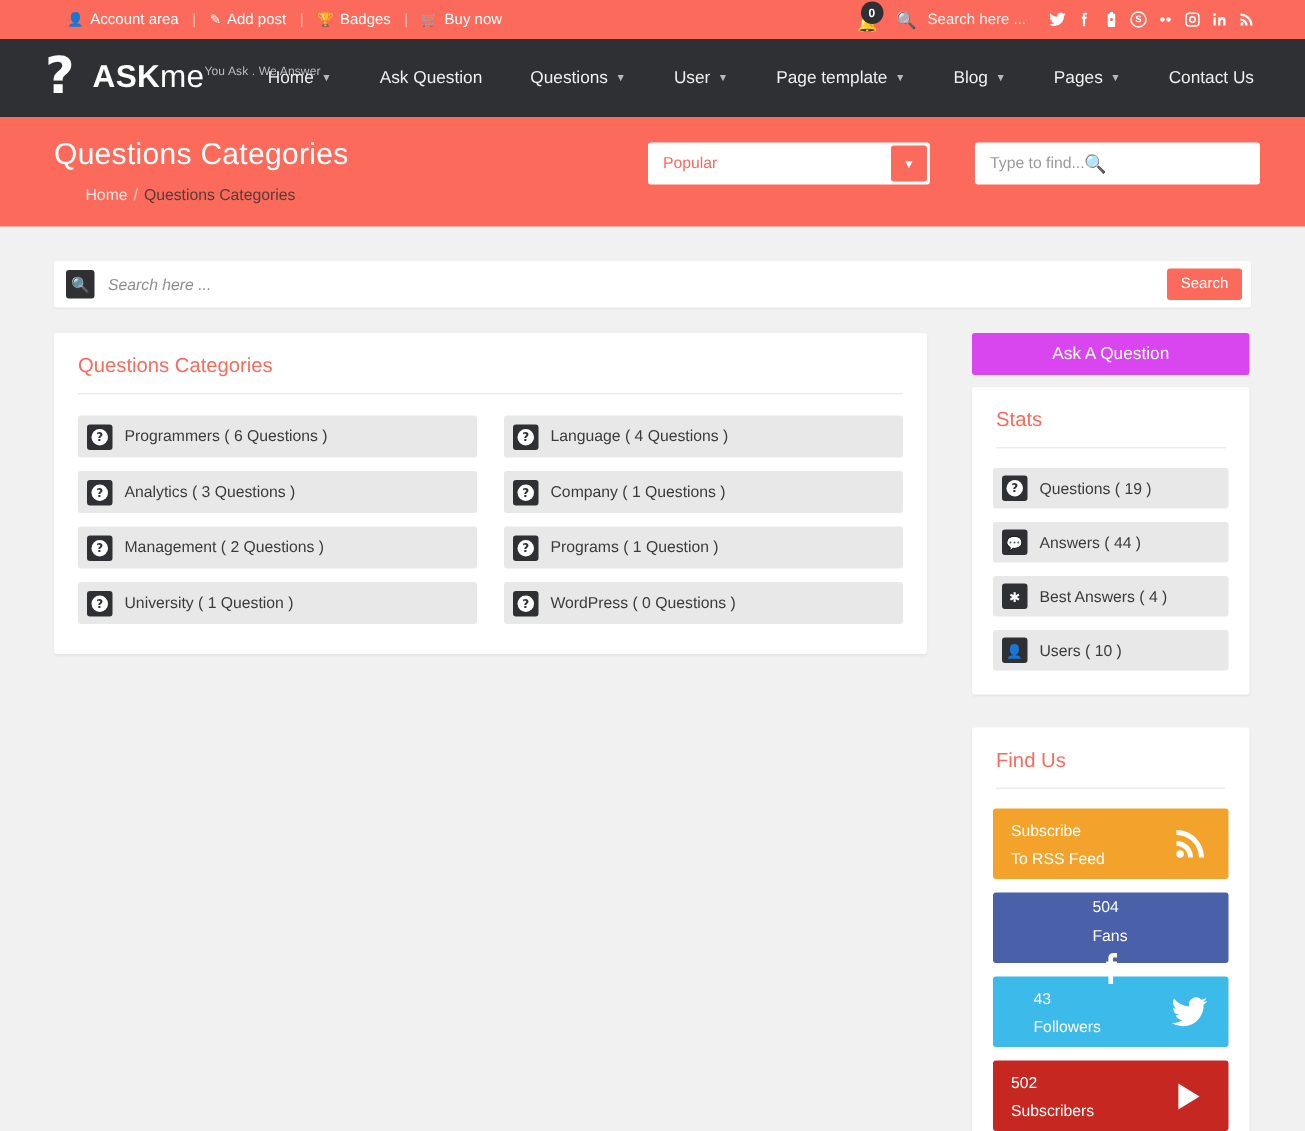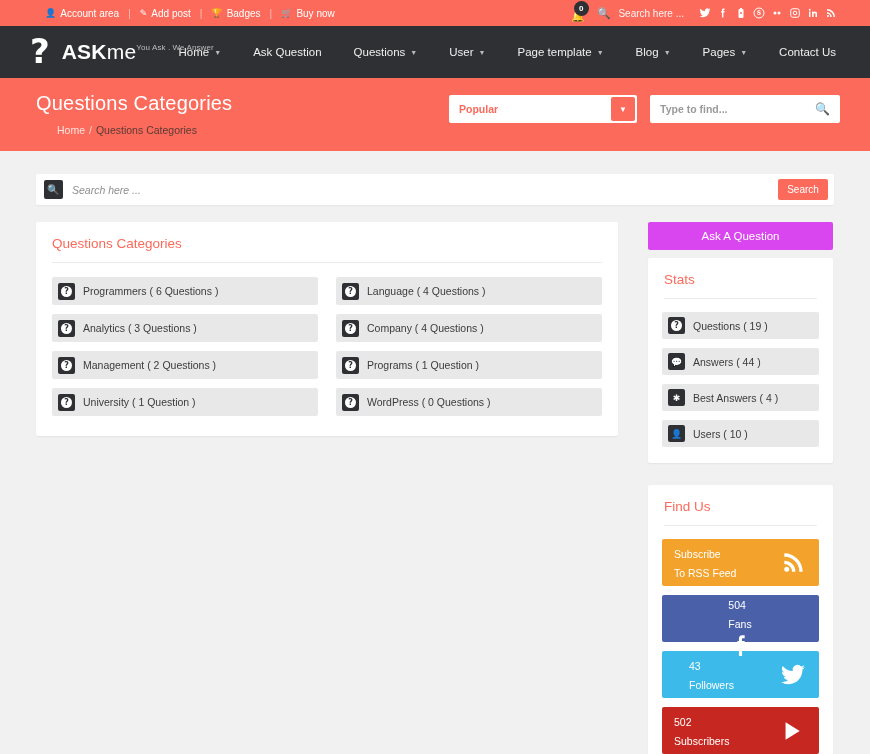--- a/index.html
+++ b/index.html
@@ -67,34 +67,34 @@
   .caret { font-size: 7px; color: #b9b9b9; line-height: 1; }
 
   
   .pagehead { height: 73px; background: #fb6a5b; position: relative; }
   .ph-title { font-size: 20px; color: #fff; margin-left: 36px; padding-top: 14px; letter-spacing: .2px; }
   .ph-crumb { margin-left: 57px; margin-top: 9px; font-size: 10.5px; }
   .ph-crumb a { color: #ffe4df; }
   .ph-crumb .sl { color: #ffd3cc; margin: 0 4px; }
   .ph-crumb .cur { color: #5a3a36; }
 
-  .ph-tools { position: absolute; right: 30px; top: 17px; display: flex; gap: 13px; font-weight: bold; }
+  .ph-tools { position: absolute; right: 30px; top: 17px; display: flex; gap: 30px; }
   .sel-box {
     width: 188px; height: 28px; background: #fff; border-radius: 2px;
     display: flex; align-items: center; position: relative;
   }
   .sel-val { font-size: 10.5px; color: #fb6a5b; padding-left: 10px; }
   .sel-arrow {
     position: absolute; right: 2px; top: 2px; width: 24px; height: 24px;
     background: #fb6a5b; color: #fff; display: flex; align-items: center; justify-content: center;
     font-size: 8px; border-radius: 2px;
   }
   .find-box {
     width: 190px; height: 28px; background: #fff; border-radius: 2px;
-    display: flex; align-items: center; justify-content: space-between; padding: 0 10px;
+    display: flex; align-items: center; justify-content: flex-start; padding: 0 10px;
   }
   .find-ph { font-size: 10.5px; color: #9a9a9a; }
   .find-ico { font-size: 12px; color: #2b2b2b; }
 
   
   .searchstrip {
     position: absolute; left: 36px; top: 174px; width: 798px; height: 31px;
     background: #fff; border-radius: 2px; display: flex; align-items: center;
     box-shadow: 0 1px 2px rgba(0,0,0,.05);
   }
@@ -369,21 +369,21 @@
           <div class="cat-row">
             <span class="cat-ico">
                 <span class="dot">?</span>
               </span>
             <span class="cat-label">Analytics ( 3 Questions )</span>
           </div>
           <div class="cat-row">
             <span class="cat-ico">
                 <span class="dot">?</span>
               </span>
-            <span class="cat-label">Company ( 4 Questions )</span>
+            <span class="cat-label">Company ( 1 Questions )</span>
           </div>
           <div class="cat-row">
             <span class="cat-ico">
                 <span class="dot">?</span>
               </span>
             <span class="cat-label">Management ( 2 Questions )</span>
           </div>
           <div class="cat-row">
             <span class="cat-ico">
                 <span class="dot">?</span>

